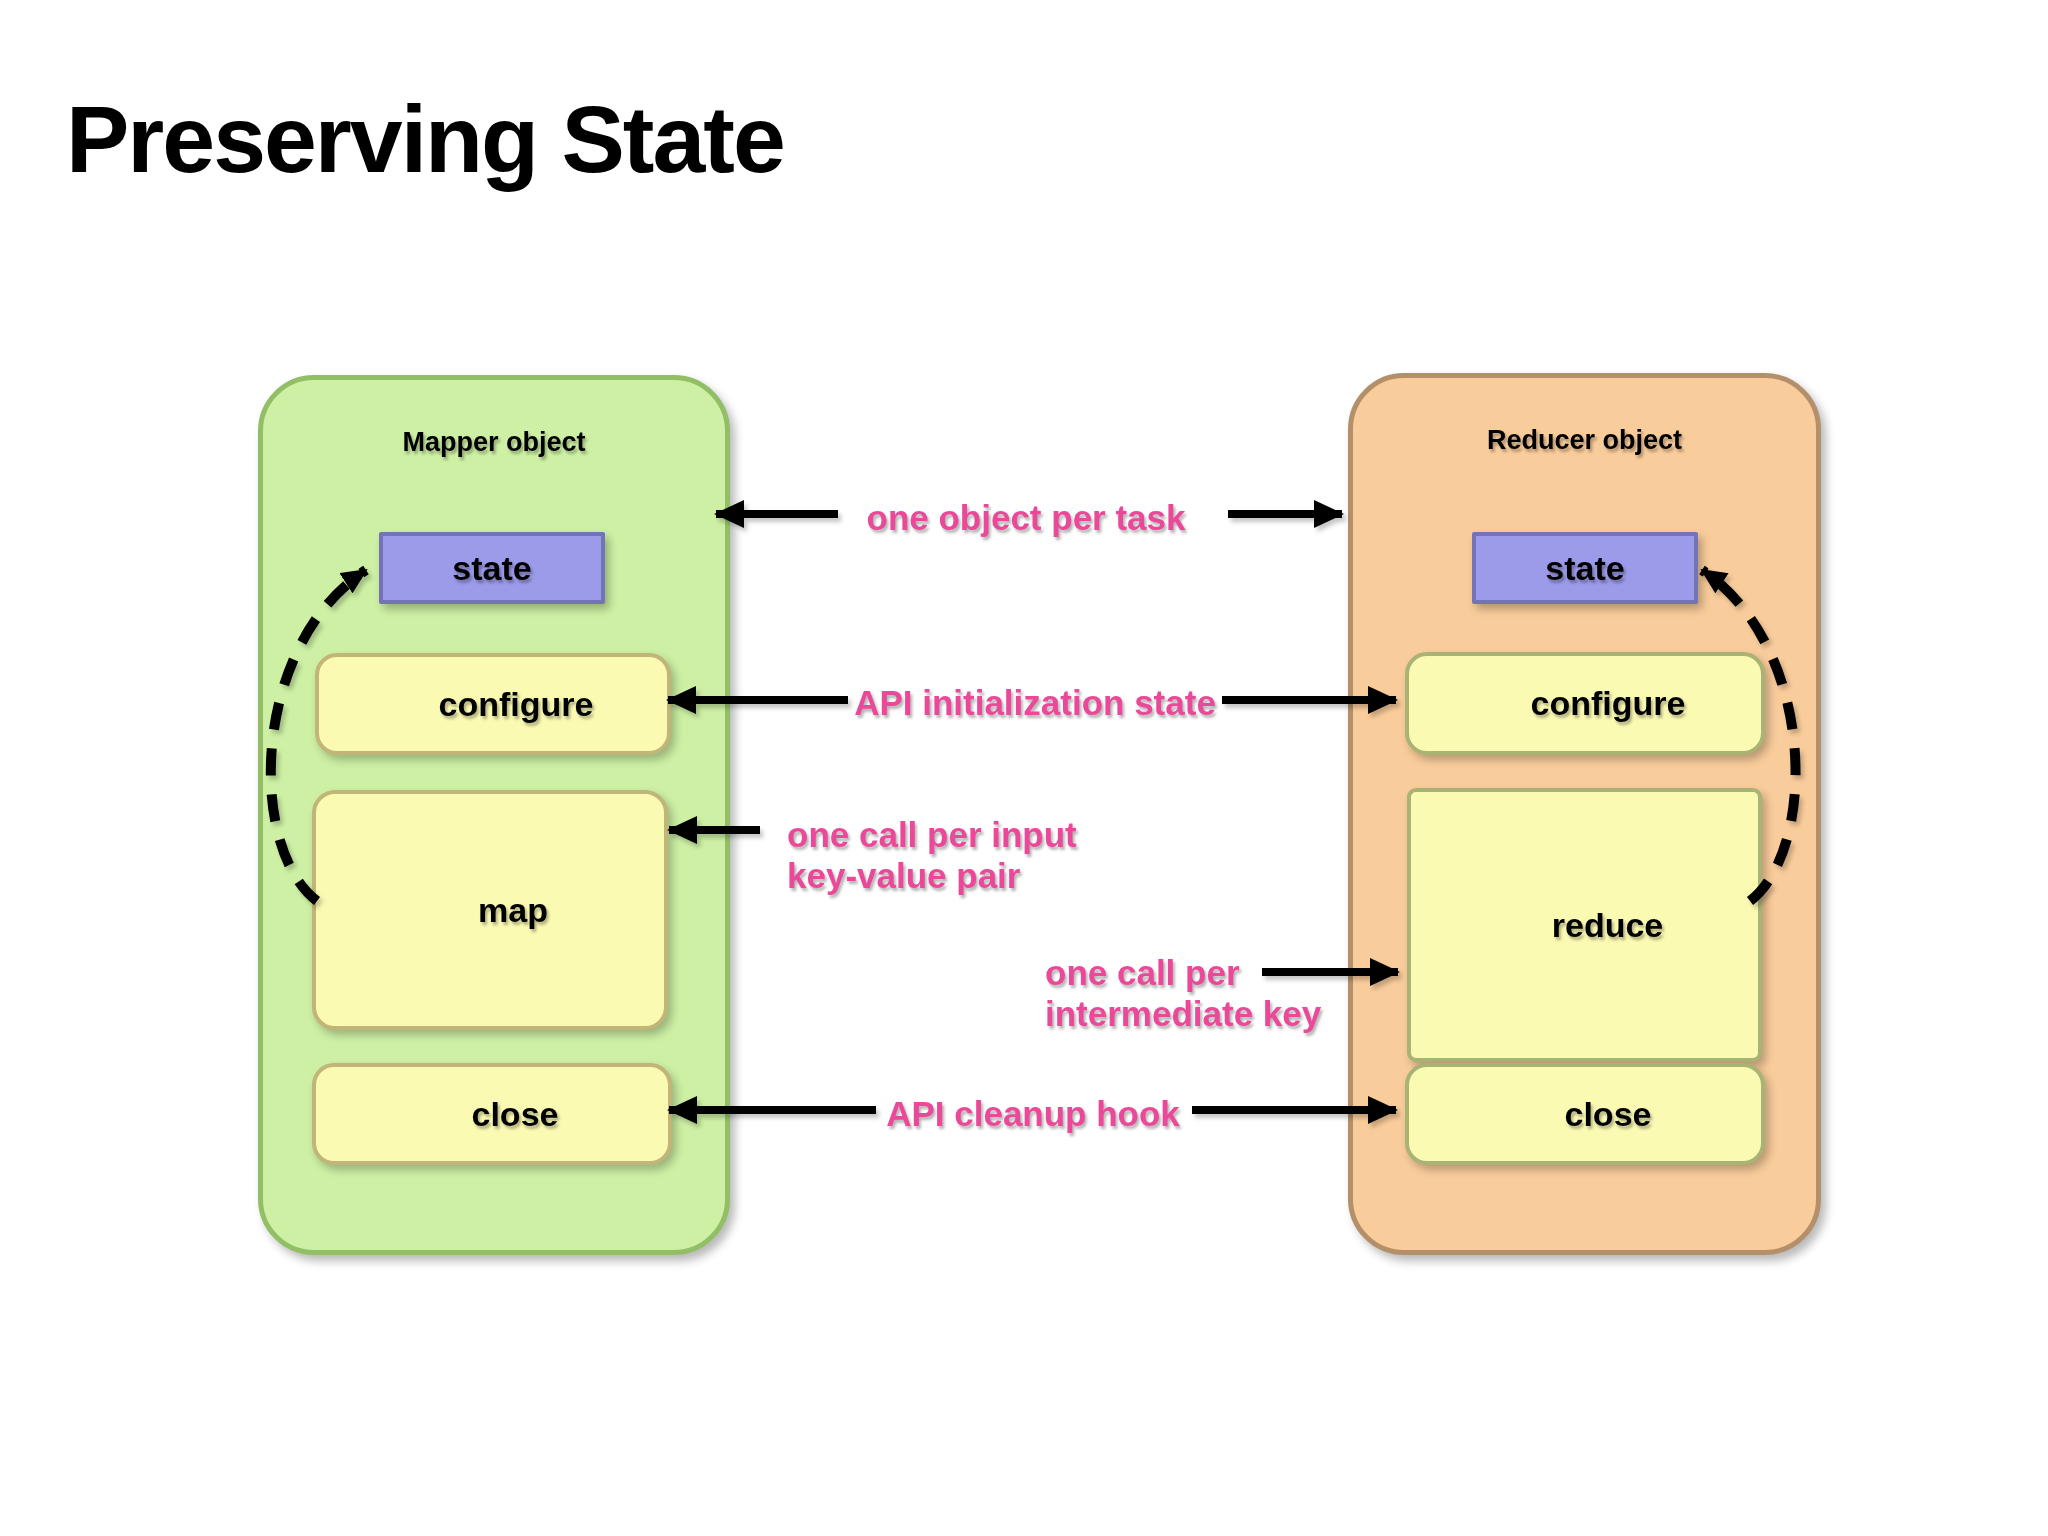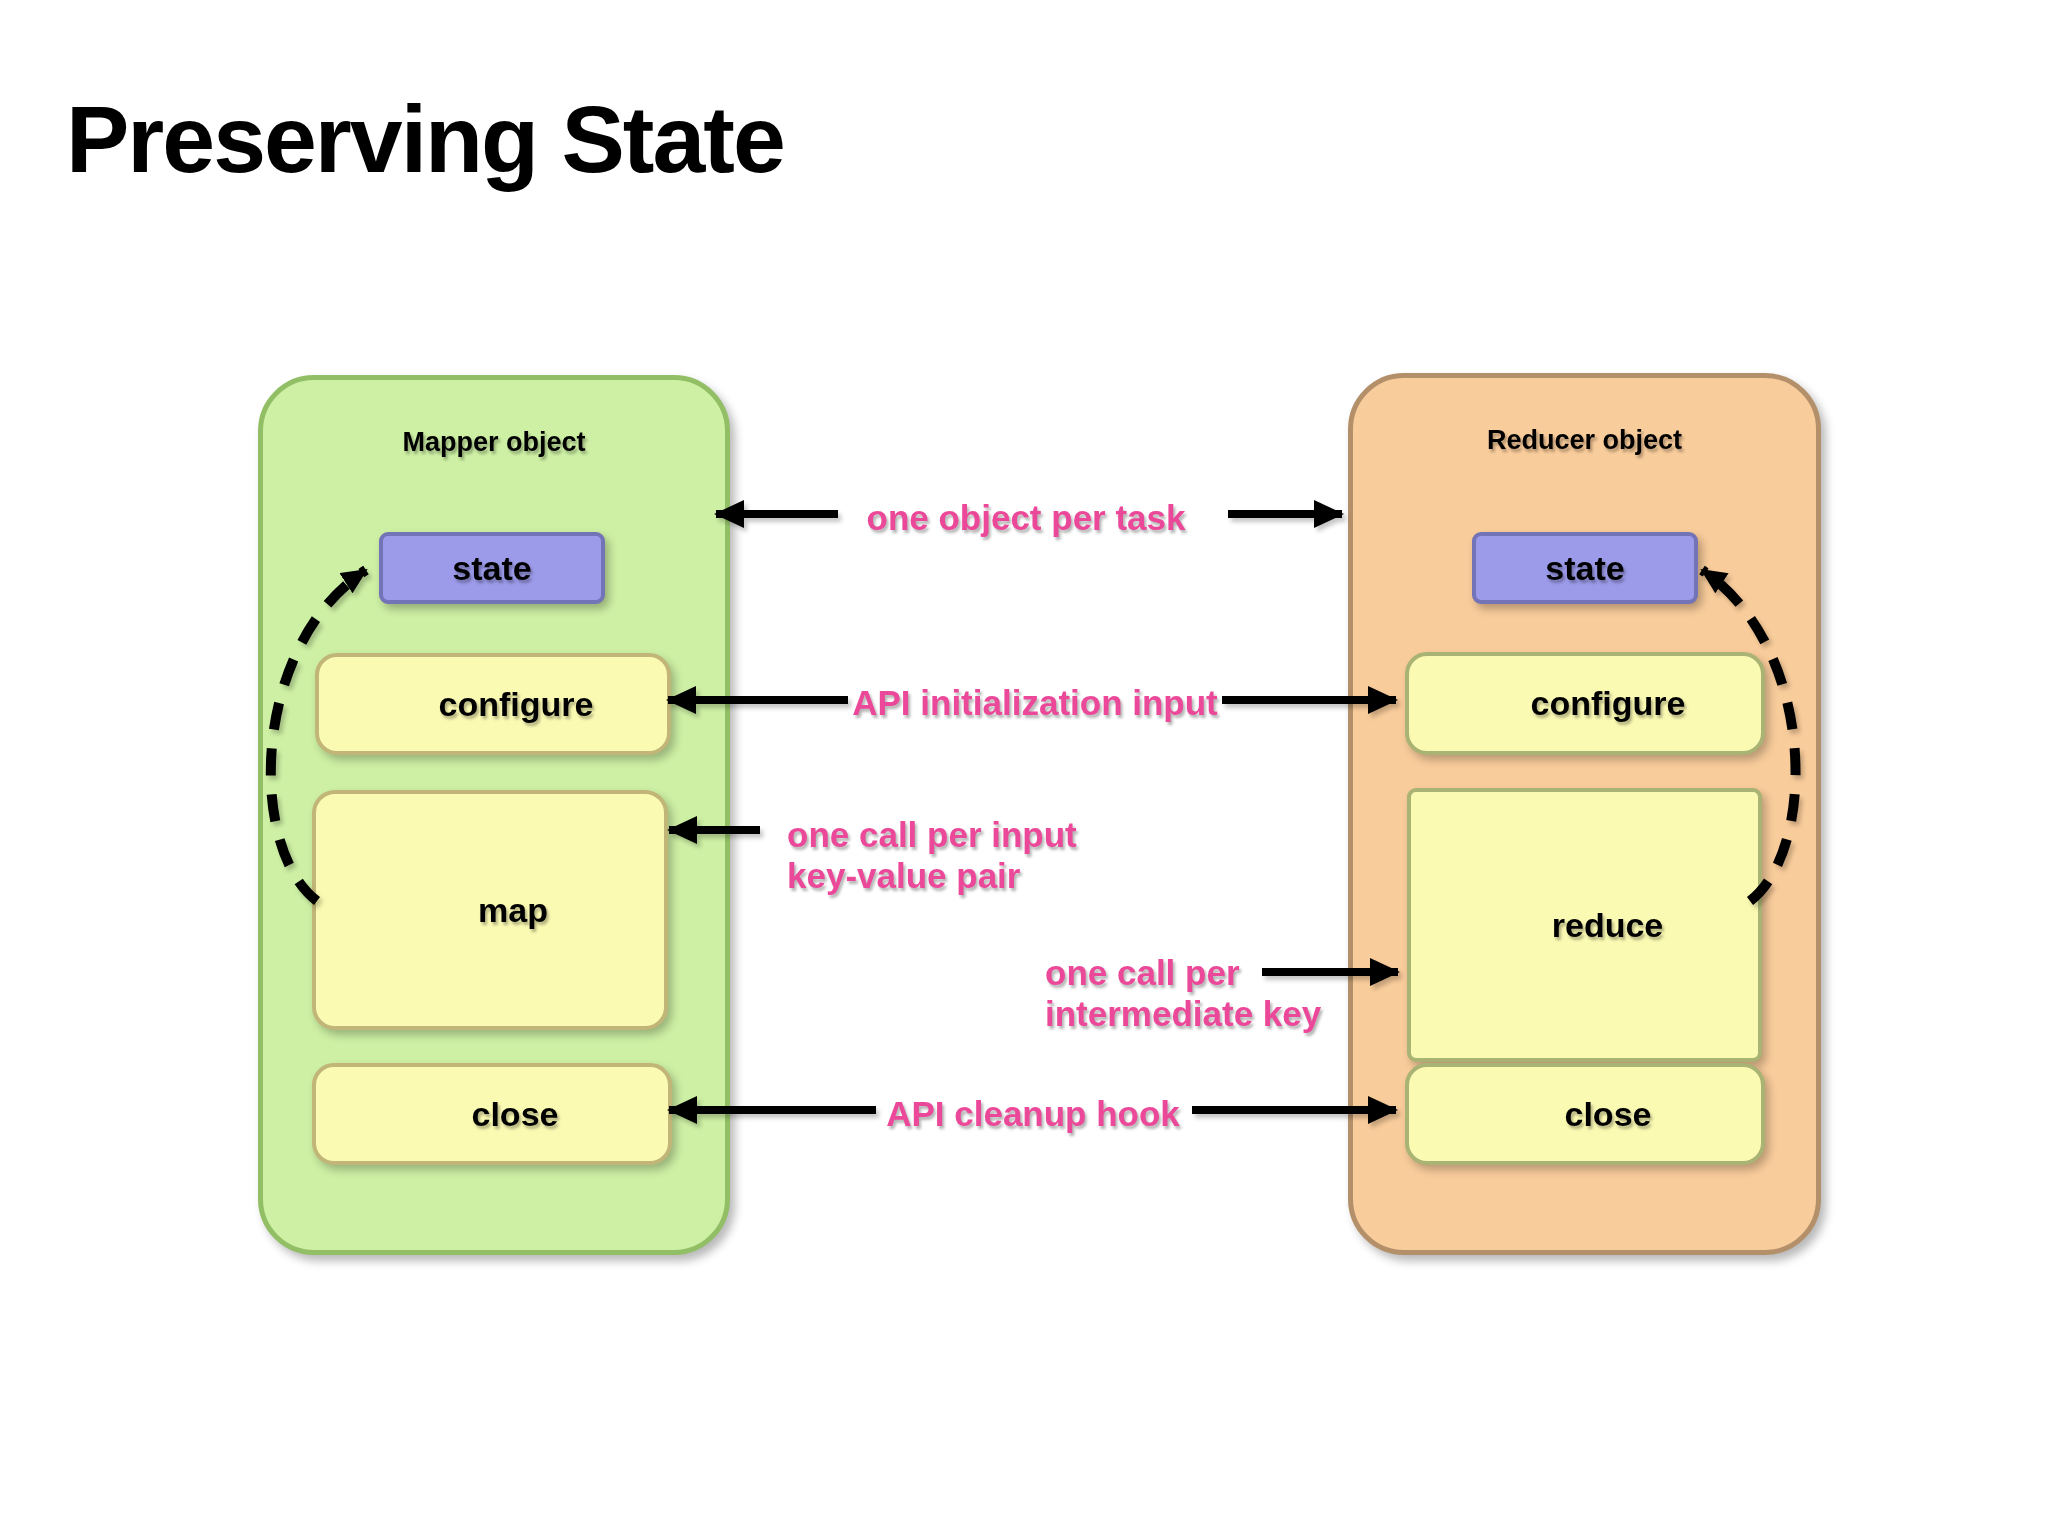--- a/index.html
+++ b/index.html
@@ -35,21 +35,21 @@
   }
   .obj-title{
     position:absolute;left:0;right:0;top:47px;
     text-align:center;
     font-size:27px;font-weight:bold;color:#000;
     text-shadow:2px 3px 3px rgba(0,0,0,0.3);
   }
   .state-box{
     position:absolute;
     background:#9c9bea;border:4px solid #7374b8;
-    border-radius:9px;
+    border-radius:2px;
     display:flex;align-items:center;justify-content:center;
     font-size:34px;font-weight:bold;color:#000;
     box-shadow:4px 5px 8px rgba(0,0,0,0.28);
     text-shadow:2px 3px 3px rgba(0,0,0,0.3);
     box-sizing:border-box;
   }
   .mapper .state-box{left:116px;top:152px;width:226px;height:72px;}
   .reducer .state-box{left:119px;top:154px;width:226px;height:72px;}
   .method{
     position:absolute;
@@ -102,21 +102,21 @@
   <div class="object reducer">
     <div class="obj-title">Reducer object</div>
     <div class="state-box">state</div>
     <div class="method m-configure">configure</div>
     <div class="method m-reduce">reduce</div>
     <div class="method m-close">close</div>
   </div>
 
   <div class="annotation centered" style="left:1026px;top:517px;">one object per task</div>
 
-  <div class="annotation centered" style="left:1035px;top:702px;">API initialization input</div>
+  <div class="annotation centered" style="left:1035px;top:702px;">API initialization state</div>
 
   <div class="annotation" style="left:787px;top:814px;">
     <div>one call per input</div>
     <div>key-value pair</div>
   </div>
 
   <div class="annotation" style="left:1045px;top:952px;">
     <div>one call per</div>
     <div>intermediate key</div>
   </div>

